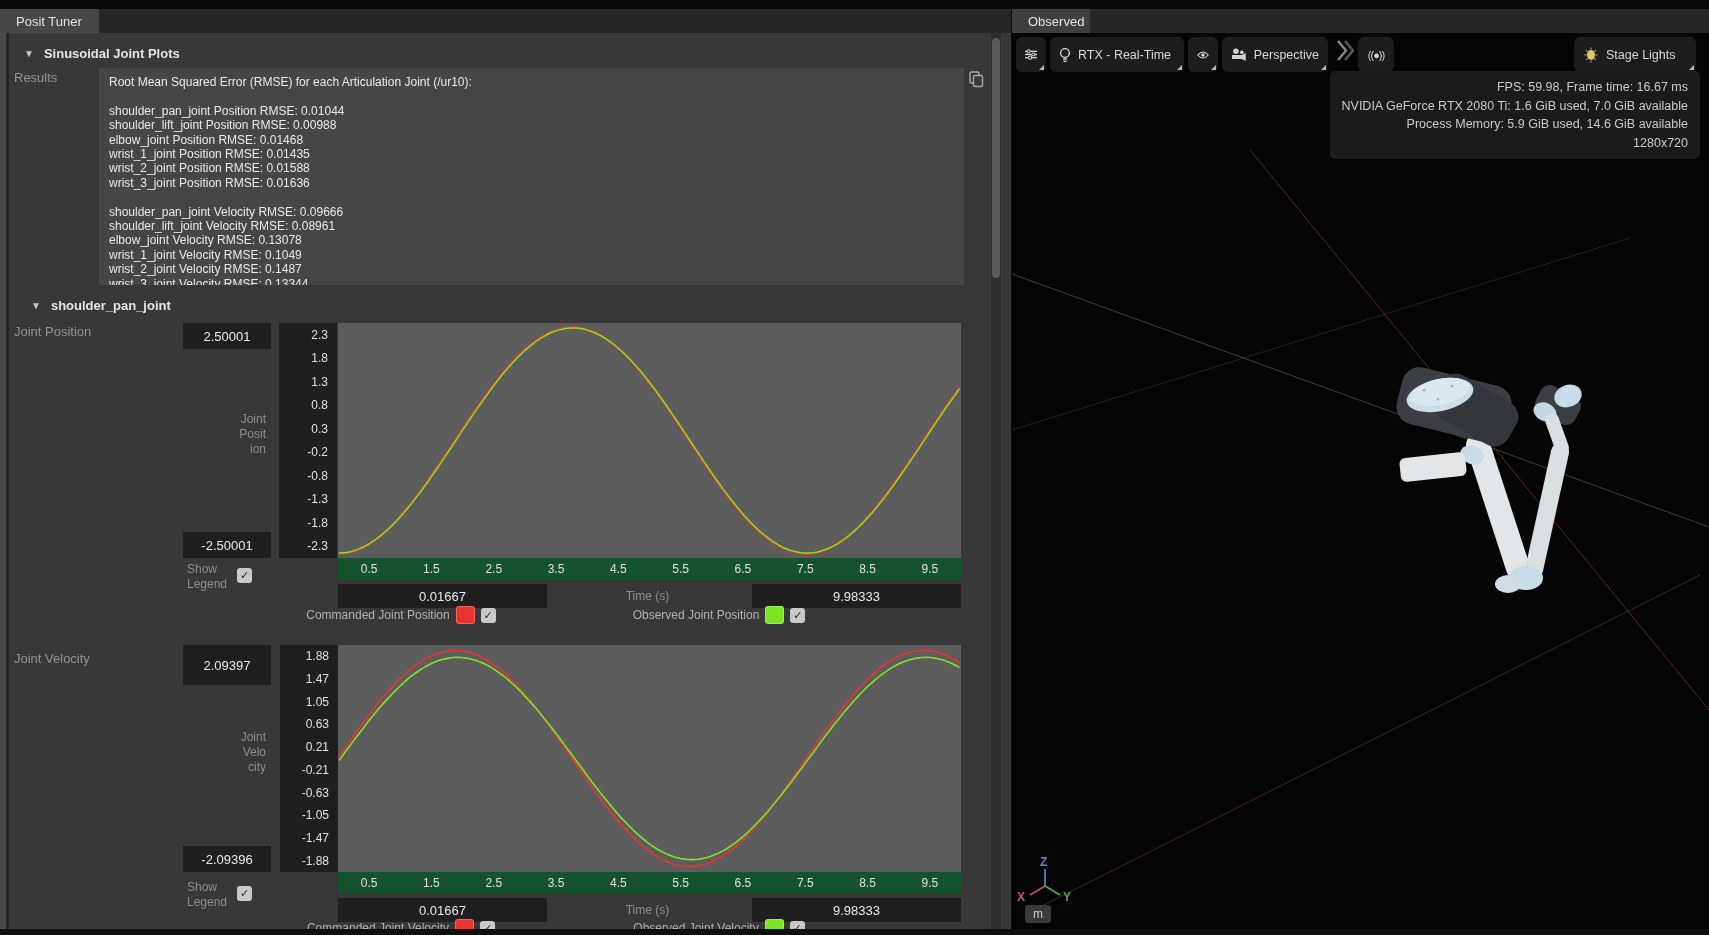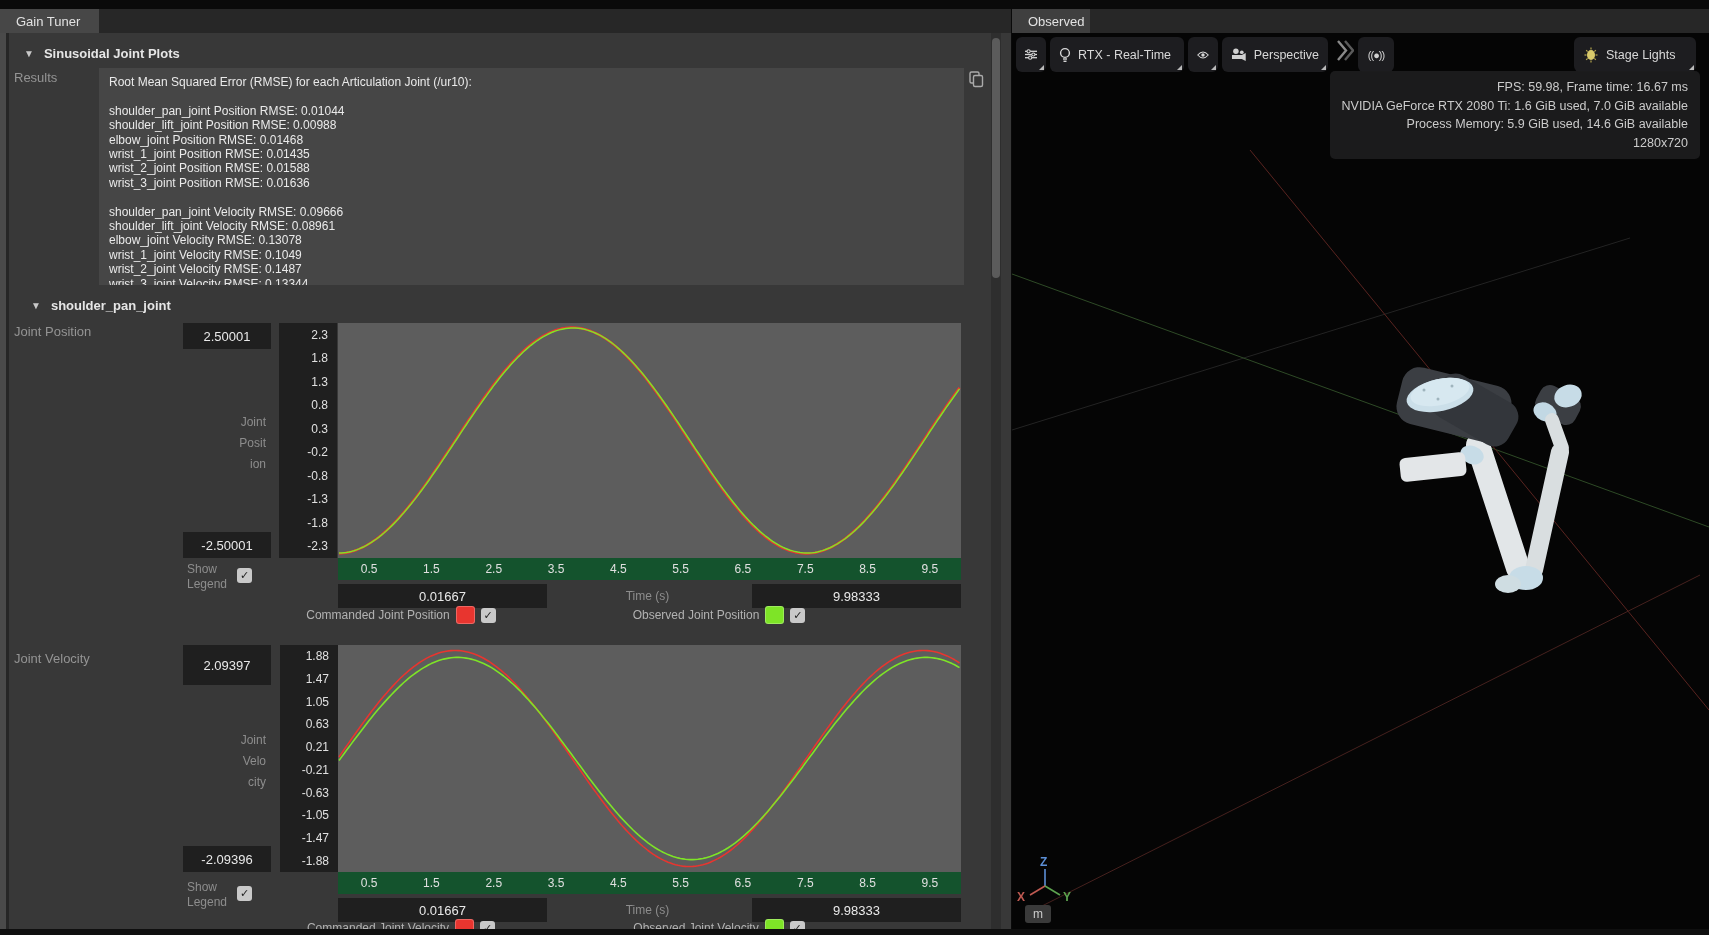--- a/index.html
+++ b/index.html
@@ -26,21 +26,21 @@
   .valuebox{background:#1f1f1f;color:#e9e9e9;font-size:13px;display:flex;align-items:center;
       justify-content:center;box-sizing:border-box;}
   .ystrip{background:#1f1f1f;display:flex;flex-direction:column;box-sizing:border-box;}
   .ystrip span{flex:1;display:flex;align-items:center;justify-content:flex-end;
       padding-right:9px;color:#e0e0e0;font-size:12px;}
   .xstrip{background:#14532d;display:flex;box-sizing:border-box;}
   .xstrip span{flex:1;display:flex;align-items:center;justify-content:center;
       color:#e0e0e0;font-size:12px;}
   .plot{background:#5d5d5d;}
   .plot svg{display:block;width:100%;height:100%;}
-  .axtitle{position:absolute;color:#8d8d8d;font-size:12px;line-height:21px;
+  .axtitle{position:absolute;color:#8d8d8d;font-size:12px;line-height:15px;
       text-align:right;white-space:pre-line;}
   .timelabel{position:absolute;color:#8d8d8d;font-size:12px;display:flex;
       align-items:center;justify-content:center;}
   .showlegend{position:absolute;color:#8d8d8d;font-size:12px;line-height:15px;white-space:pre-line;}
   .checkbox{position:absolute;width:15px;height:15px;background:#c9c9c9;border-radius:3px;
       color:#1c1c1c;font-size:11px;font-weight:bold;display:flex;align-items:center;
       justify-content:center;line-height:1;}
   .legend-row{position:absolute;height:20px;display:flex;align-items:center;
       justify-content:center;gap:6px;}
   .legend-label{color:#b2b2b2;font-size:12px;white-space:nowrap;}
@@ -66,21 +66,21 @@
   .sigicon{font-size:11px;letter-spacing:-1px;color:#d0d0d0;}
   .footer{background:#0f0f0f;}
 </style>
 </head>
 <body>
 
 <div id="stage">
 
   <div class="abs tabbar" style="left:0;top:9px;width:1011px;height:24px">
     <div class="tab" style="left:0;width:99px">
-      <span>Gain Tuner</span>
+      <span>Posit Tuner</span>
     </div>
   </div>
 
   <div class="abs lp-body" style="left:0;top:33px;width:1011px;height:896px">
     <div class="abs splitter-light" style="left:0;top:0;width:6px;height:896px"></div>
     <div class="abs splitter-dark" style="left:6px;top:0;width:3px;height:896px"></div>
   </div>
 
   <div class="sec-header" style="left:24px;top:46px">
     <span class="sec-tri">▼</span>

